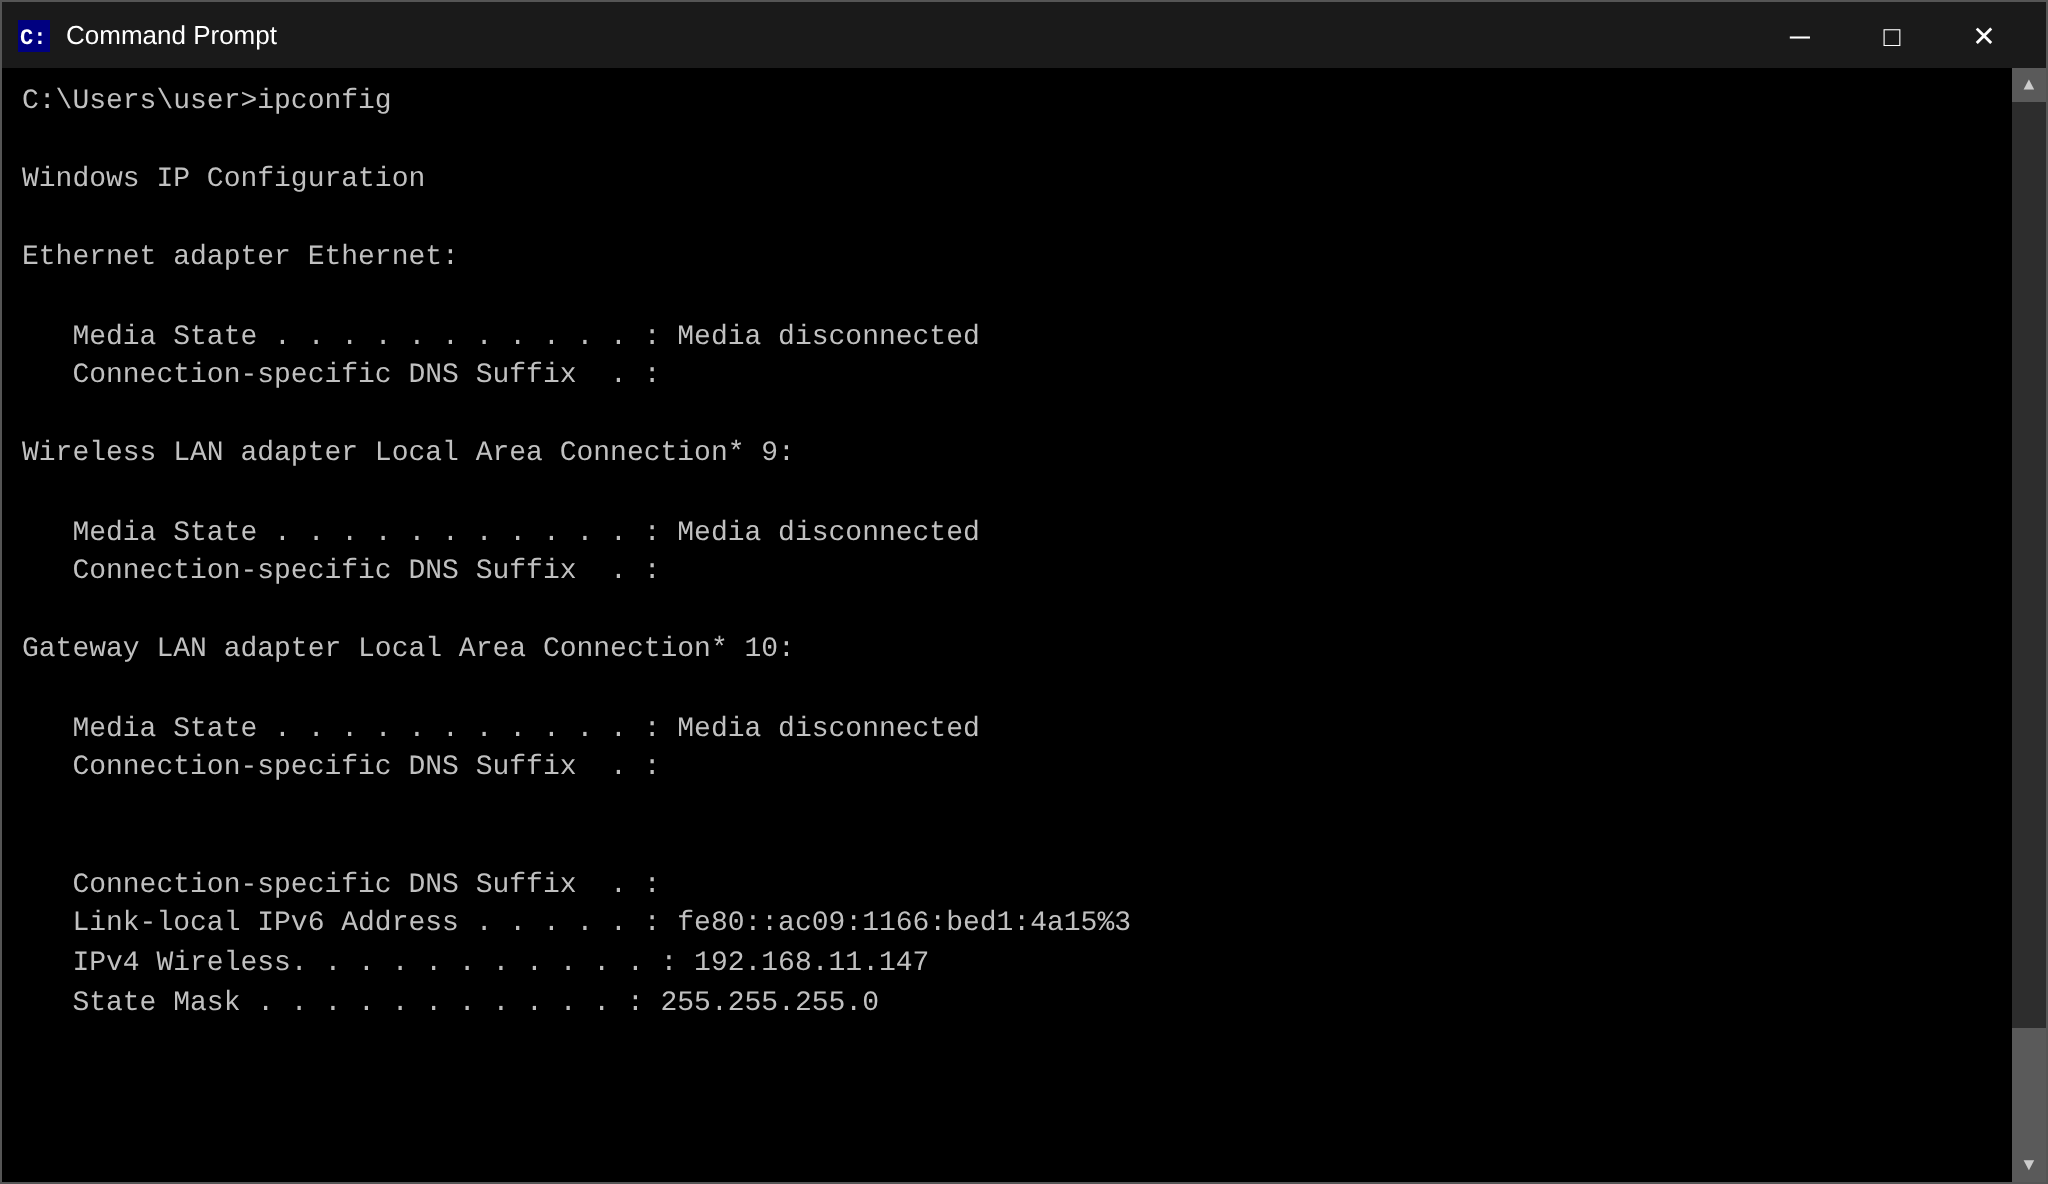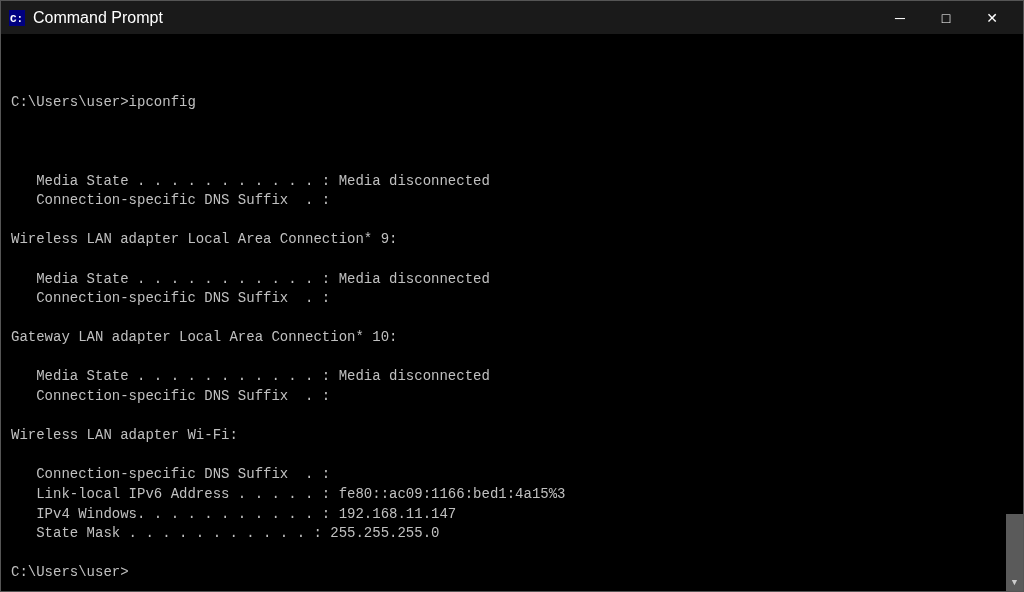--- a/index.html
+++ b/index.html
@@ -42,21 +42,21 @@
     }
 
     .titlebar-icon svg {
       width: 16px;
       height: 16px;
     }
 
     .titlebar-title {
       color: #fff;
       font-family: 'Segoe UI', Arial, sans-serif;
-      font-size: 16px;
+      font-size: 13px;
       flex: 1;
     }
 
     .titlebar-controls {
       display: flex;
       align-items: center;
       gap: 0;
     }
 
     .titlebar-btn {
@@ -71,21 +71,20 @@
       font-family: 'Segoe UI', Arial, sans-serif;
       background: transparent;
       border: none;
       outline: none;
     }
 
     .content-wrapper {
       display: flex;
       flex: 1;
       overflow: hidden;
-      align-items: flex-end;
     }
 
     .terminal {
       flex: 1;
       background: #000;
       color: #c0c0c0;
       font-family: 'Courier New', Courier, monospace;
       font-size: 14px;
       line-height: 1.4;
       padding: 8px 10px;
@@ -149,43 +148,43 @@
       <button class="titlebar-btn">─</button>
       <button class="titlebar-btn">□</button>
       <button class="titlebar-btn close">✕</button>
     </div>
   </div>
 
   <div class="content-wrapper">
     <div class="terminal" id="terminal-container">
     <div class="terminal-line">C:\Users\user&gt;ipconfig</div>
         <div class="terminal-line">&nbsp;</div>
+        <div class="terminal-line">Windows IP Configuration</div>
         <div class="terminal-line">&nbsp;</div>
+        <div class="terminal-line">Ethernet adapter Ethernet:</div>
         <div class="terminal-line">&nbsp;</div>
         <div class="terminal-line">   Media State . . . . . . . . . . . : Media disconnected</div>
         <div class="terminal-line">   Connection-specific DNS Suffix  . :</div>
         <div class="terminal-line">&nbsp;</div>
         <div class="terminal-line">Wireless LAN adapter Local Area Connection* 9:</div>
         <div class="terminal-line">&nbsp;</div>
         <div class="terminal-line">   Media State . . . . . . . . . . . : Media disconnected</div>
         <div class="terminal-line">   Connection-specific DNS Suffix  . :</div>
         <div class="terminal-line">&nbsp;</div>
         <div class="terminal-line">Gateway LAN adapter Local Area Connection* 10:</div>
         <div class="terminal-line">&nbsp;</div>
         <div class="terminal-line">   Media State . . . . . . . . . . . : Media disconnected</div>
         <div class="terminal-line">   Connection-specific DNS Suffix  . :</div>
         <div class="terminal-line">&nbsp;</div>
-        <div class="terminal-line">Wireless LAN adapter Wi-Fi:</div>
         <div class="terminal-line">&nbsp;</div>
         <div class="terminal-line">   Connection-specific DNS Suffix  . :</div>
         <div class="terminal-line">   Link-local IPv6 Address . . . . . : fe80::ac09:1166:bed1:4a15%3</div>
-        <div class="terminal-line">   IPv4 Windows. . . . . . . . . . . : 192.168.11.147</div>
+        <div class="terminal-line">   IPv4 Wireless. . . . . . . . . . . : 192.168.11.147</div>
         <div class="terminal-line">   State Mask . . . . . . . . . . . : 255.255.255.0</div>
         <div class="terminal-line">&nbsp;</div>
-        <div class="terminal-line">C:\Users\user&gt;</div>
       </div>
     <div class="scrollbar">
       <div class="scrollbar-btn">▲</div>
       <div class="scrollbar-track">
         <div class="scrollbar-thumb"></div>
       </div>
       <div class="scrollbar-btn">▼</div>
     </div>
   </div>
 </div>

